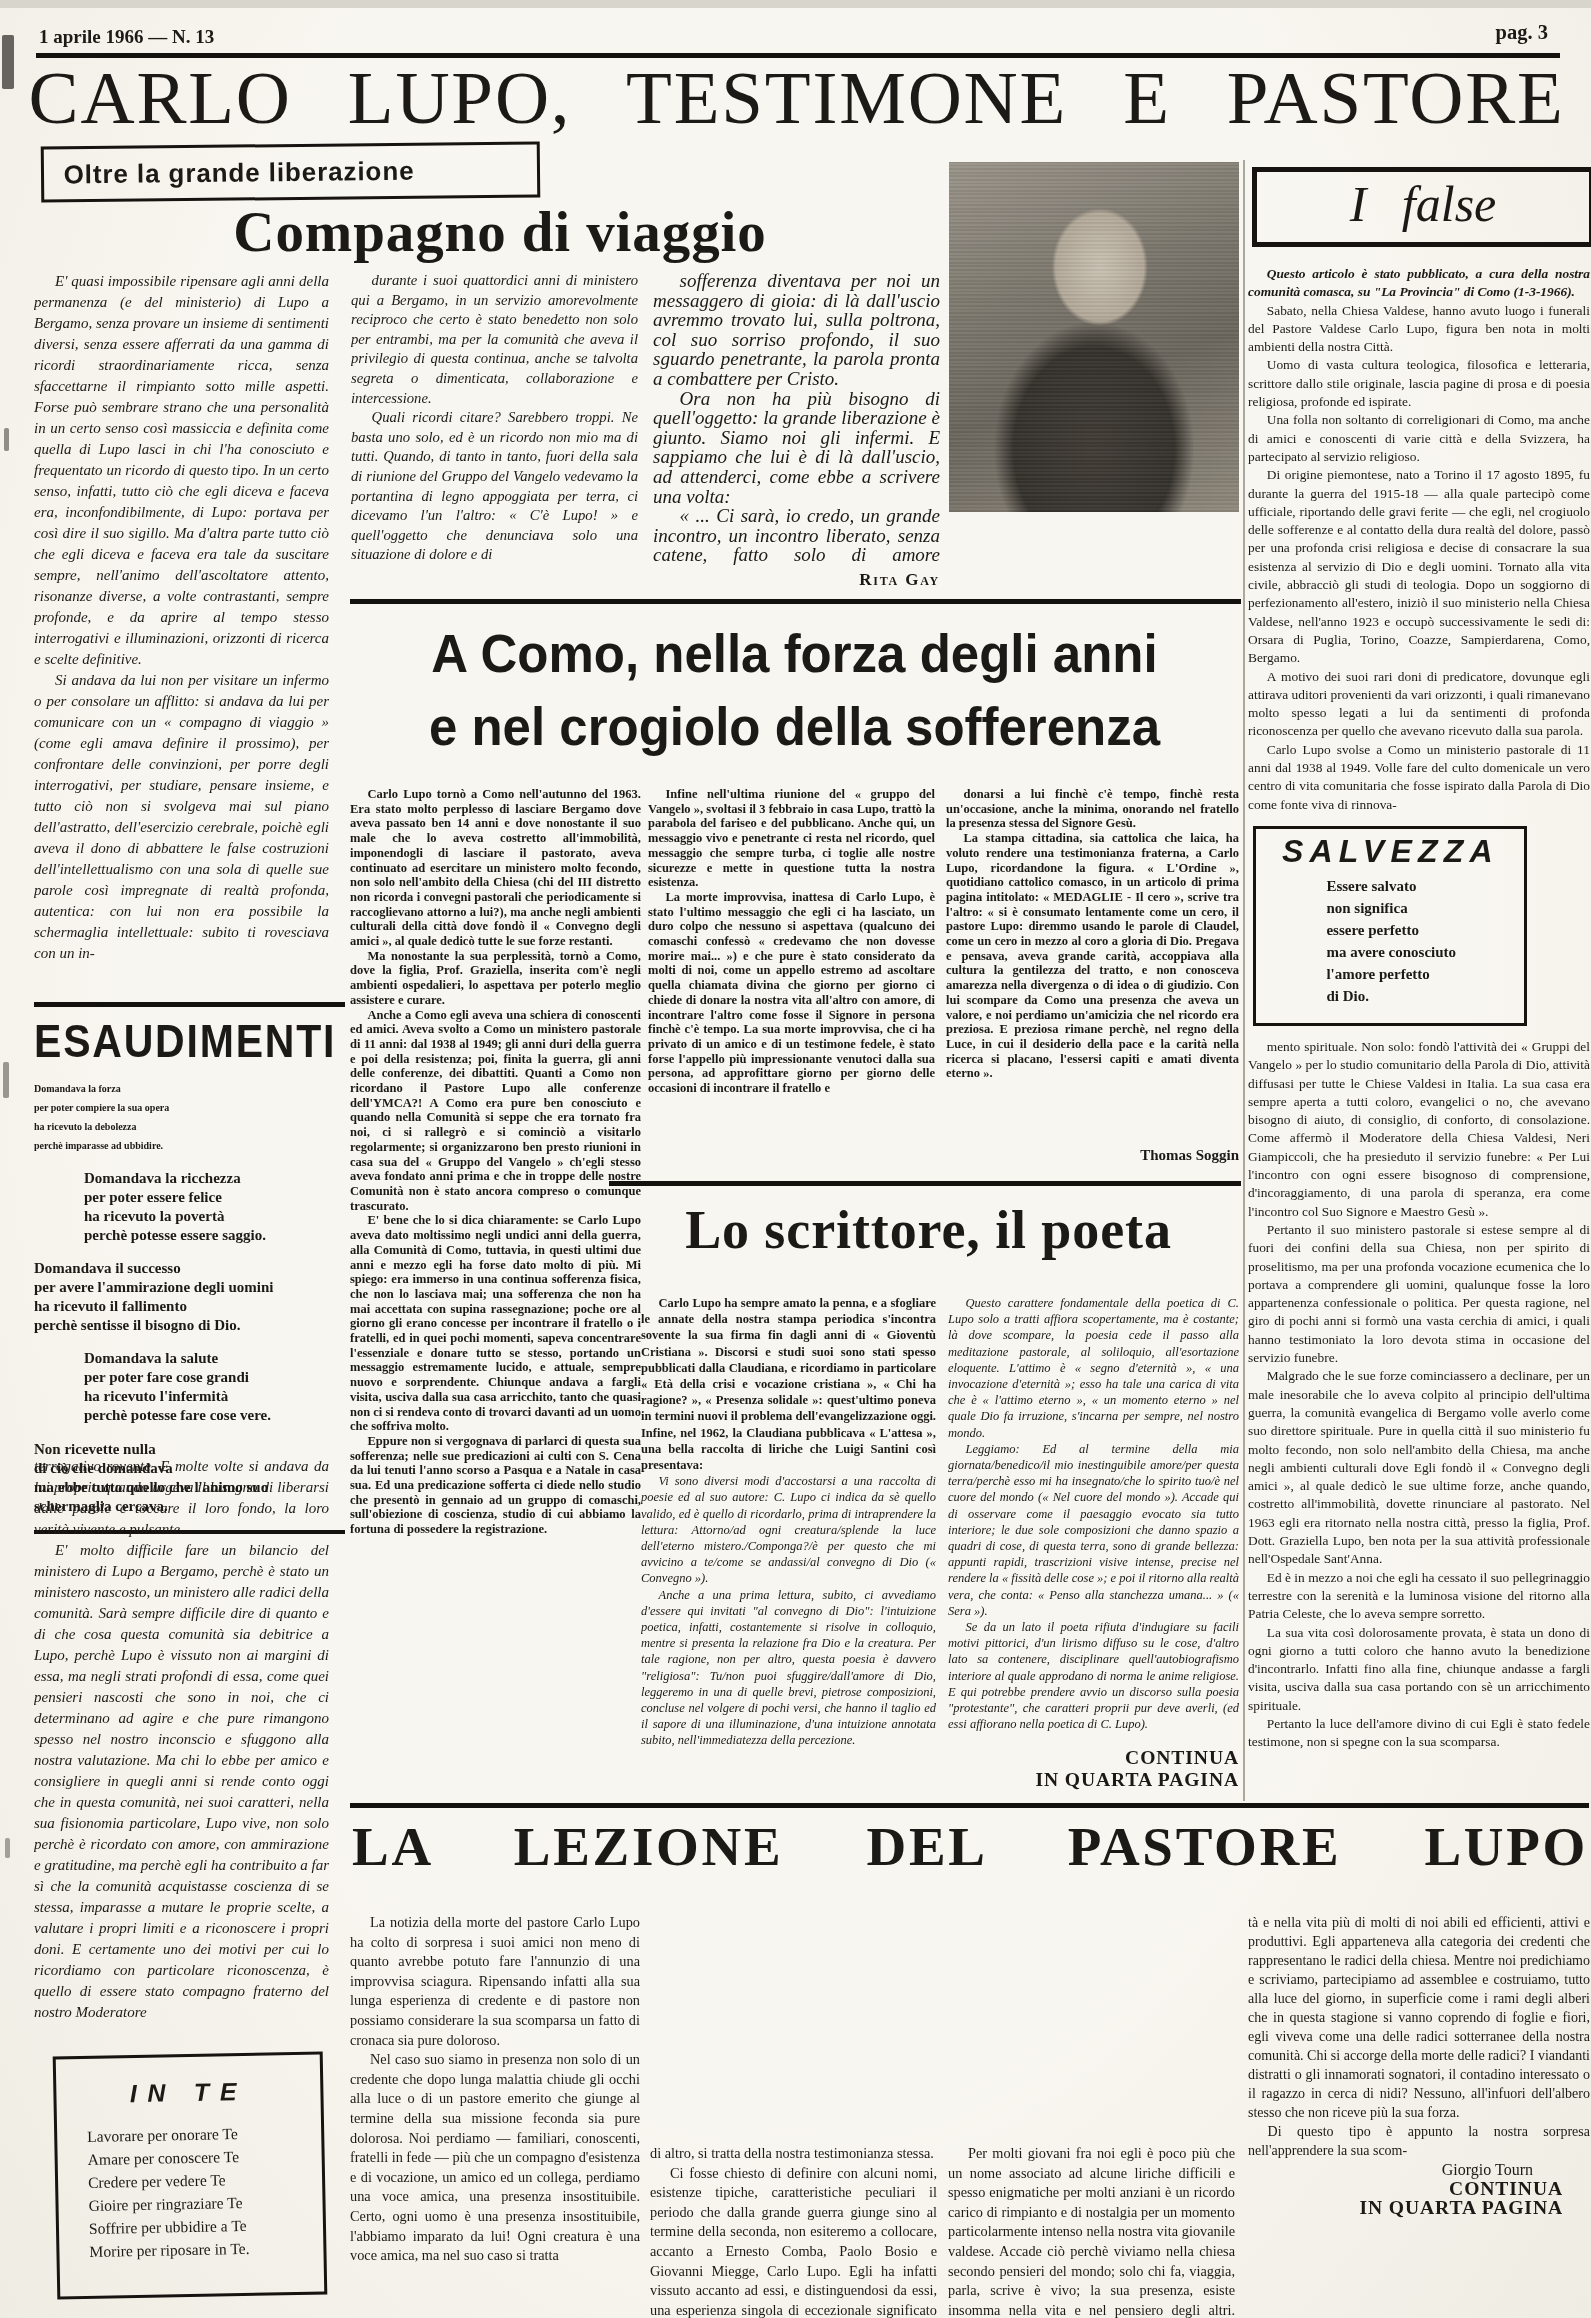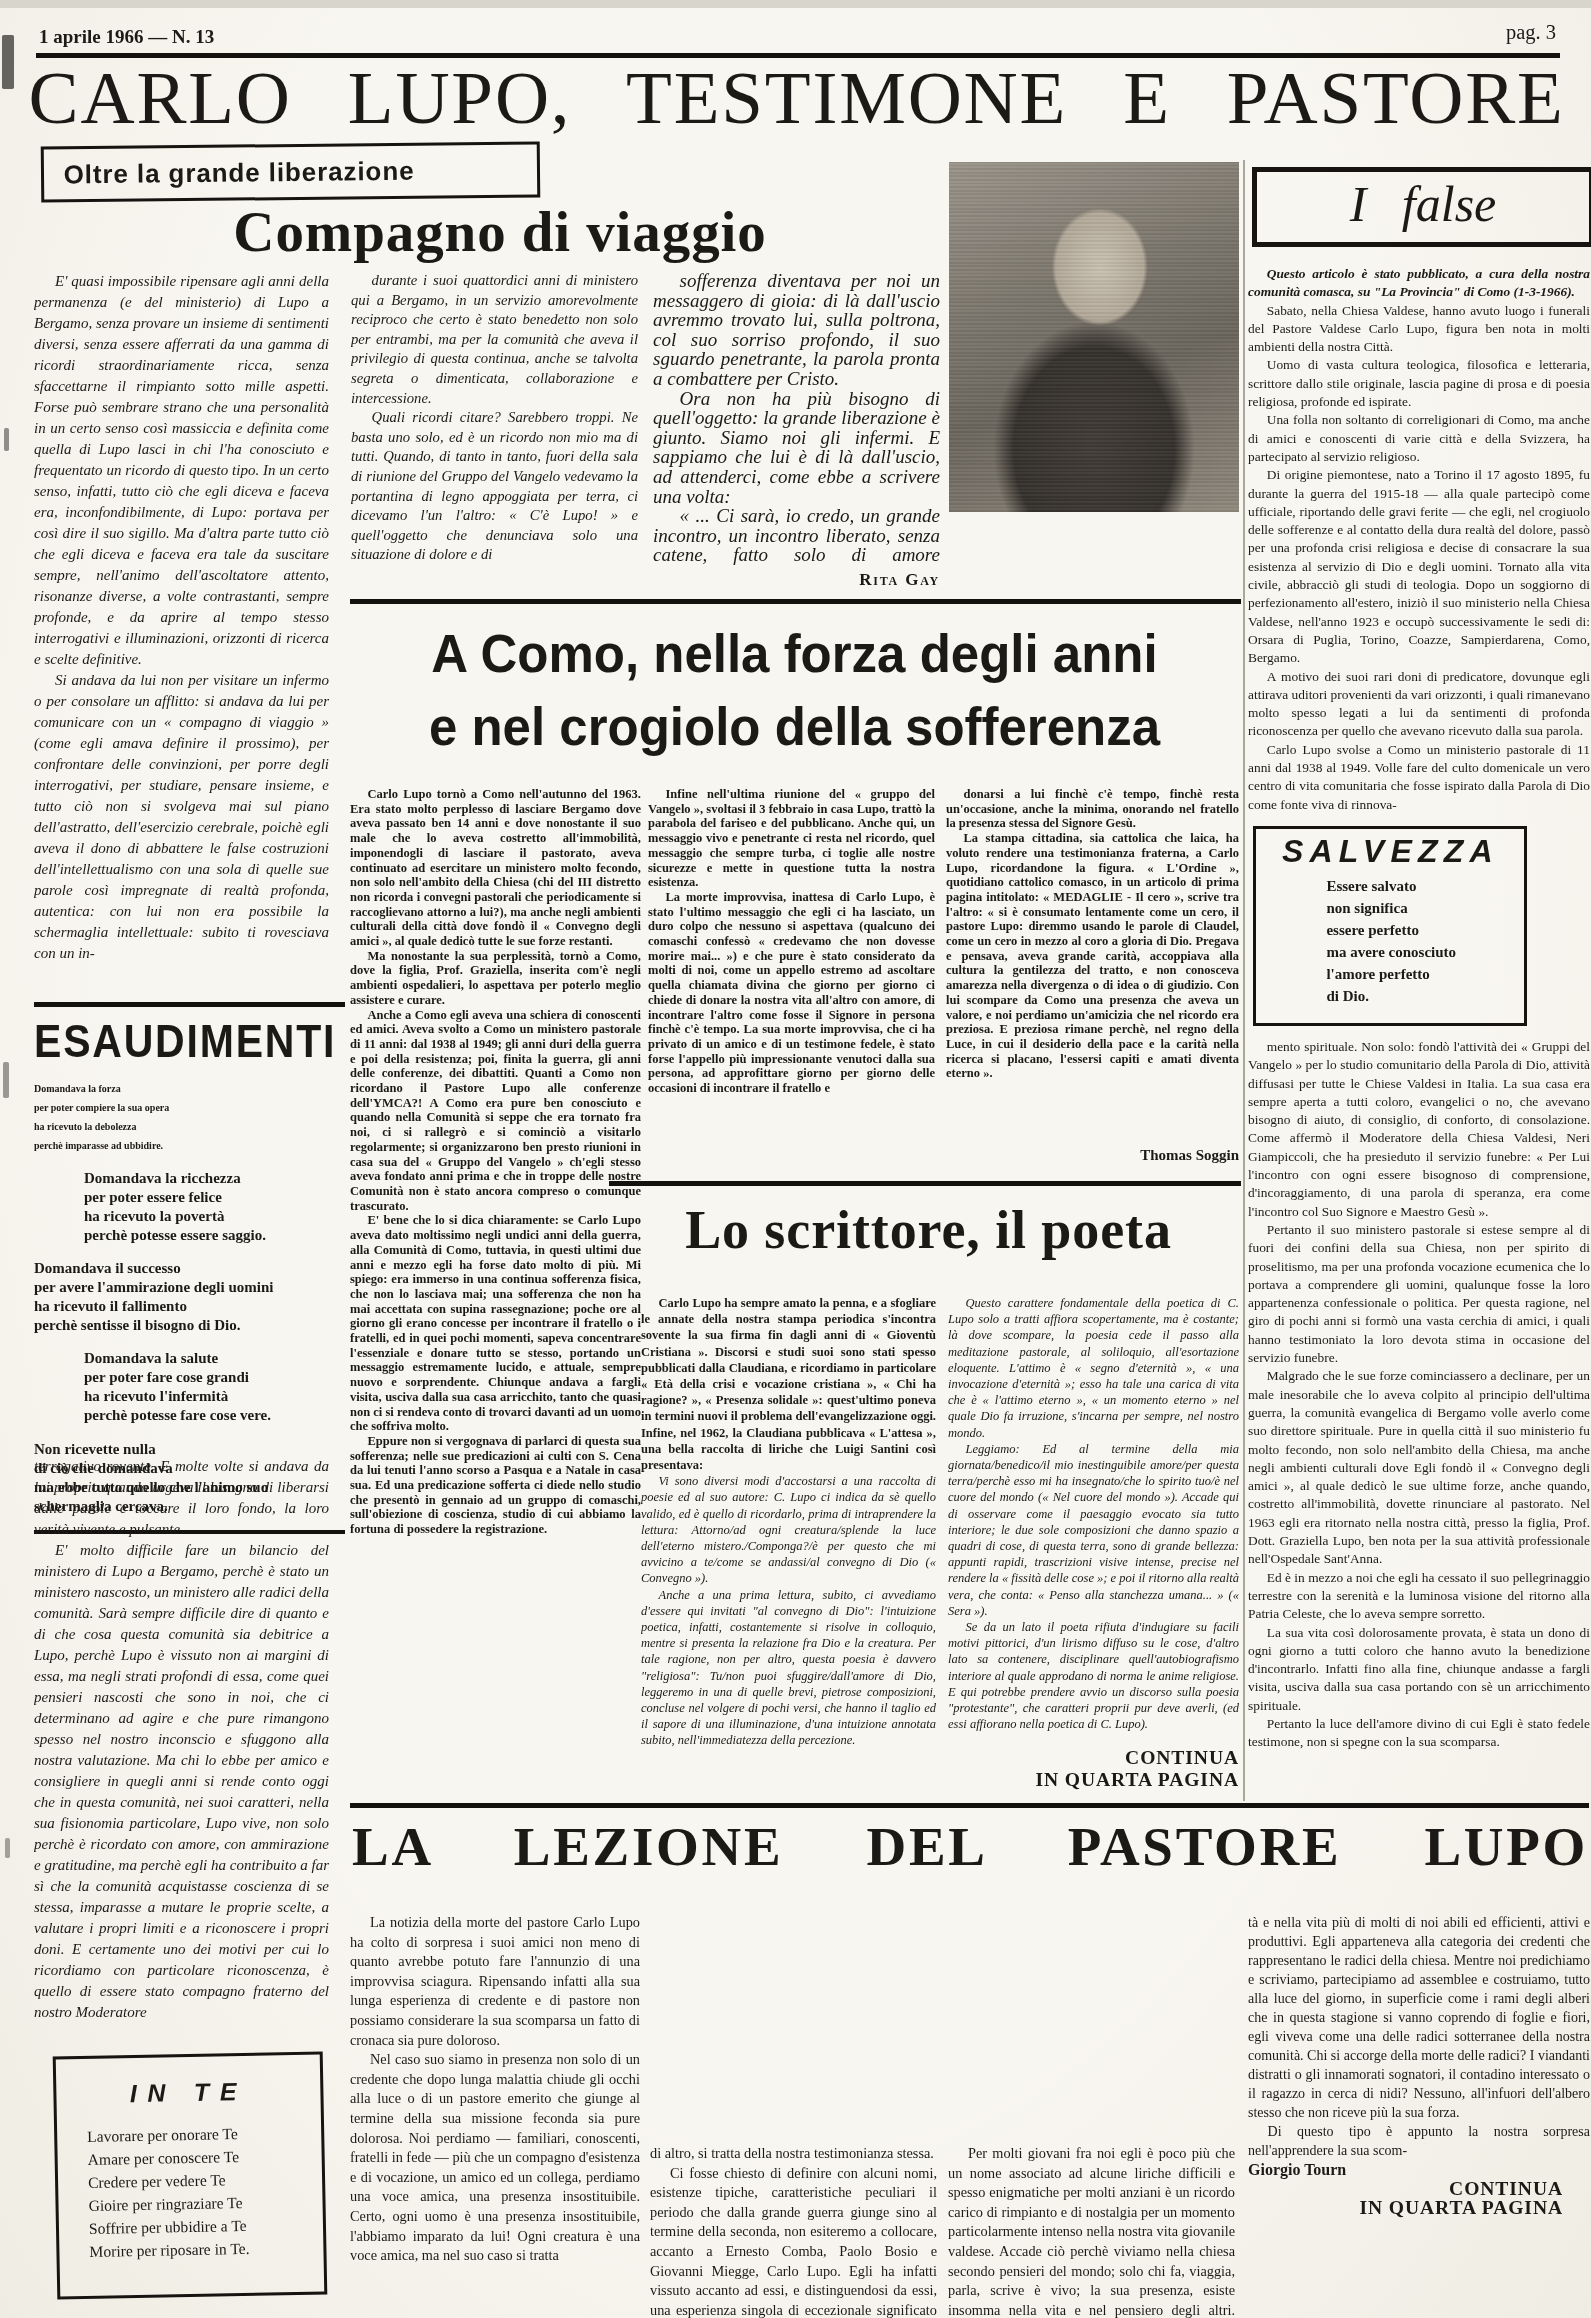--- a/index.html
+++ b/index.html
@@ -33,21 +33,21 @@
 <body>
 
 <div class="page">
 
   <div class="artifact" style="left:1.8px;top:27px;width:12.5px;height:54px;opacity:.7"></div>
   <div class="artifact" style="left:3.6px;top:420px;width:5.4px;height:23px;opacity:.5"></div>
   <div class="artifact" style="left:2.7px;top:1054px;width:6.2px;height:36px;opacity:.45"></div>
   <div class="artifact" style="left:4.5px;top:1830px;width:5.4px;height:19.6px;opacity:.4"></div>
 
   <div class="abs" style="left:39px;top:18px;font-size:19px;font-weight:bold;">1 aprile 1966 — N. 13</div>
-  <div class="abs" style="right:36px;top:12.5px;font-size:20.5px;font-weight:normal;">pag. 3</div>
+  <div class="abs" style="right:44px;top:12.5px;font-size:20.5px;font-weight:bold;">pag. 3</div>
   <div class="rule" style="left:36px;top:45px;width:1524px;height:4.5px;"></div>
 
   <div class="abs headline-justify" style="left:28.6px;top:52px;width:1536px;font-size:75px;line-height:1;letter-spacing:1.8px;">CARLO LUPO, TESTIMONE E PASTORE</div>
 
   <div class="kicker-box" style="left:41px;top:136px;width:493px;height:50px;">
     <span class="sans" style="font-weight:bold;font-size:26px;padding-left:19.6px;letter-spacing:0.9px;">Oltre la grande liberazione</span>
   </div>
 
   <div class="abs" style="left:76px;top:191px;width:848px;text-align:center;font-size:57px;font-weight:bold;letter-spacing:0.9px;">Compagno di viaggio</div>
 
@@ -189,19 +189,19 @@
   <div class="col" style="left:650px;top:2136px;width:287px;height:183px;font-size:14.3px;line-height:19.6px;">
     <p style="text-indent:0;">di altro, si tratta della nostra testimonianza stessa.</p>
     <p>Ci fosse chiesto di definire con alcuni nomi, esistenze tipiche, caratteristiche peculiari il periodo che dalla grande guerra giunge sino al termine della seconda, non esiteremo a collocare, accanto a Ernesto Comba, Paolo Bosio e Giovanni Miegge, Carlo Lupo. Egli ha infatti vissuto accanto ad essi, e distinguendosi da essi, una esperienza singola di eccezionale significato e l'eredità dei suoi colleghi summenzionati permane viva ed insostituibile nella realtà della nostra comunità. Si permane non solo attuale e viva, ma insostituibile è la sua esperienza.</p>
   </div>
   <div class="col" style="left:948px;top:2136px;width:287px;height:183px;font-size:14.3px;line-height:19.6px;">
     <p>Per molti giovani fra noi egli è poco più che un nome associato ad alcune liriche difficili e spesso enigmatiche per molti anziani è un ricordo carico di rimpianto e di nostalgia per un momento particolarmente intenso nella nostra vita giovanile valdese. Accade ciò perchè viviamo nella chiesa secondo pensieri del mondo; solo chi fa, viaggia, parla, scrive è vivo; la sua presenza, esiste insomma nella vita e nel pensiero degli altri. Ridotto a non poter fare in questo tempo, a non poter comunicare e discutere, Carlo Lupo era inesorabilmente condannato a non esistere.</p>
   </div>
   <div class="col" style="left:1248px;top:1905px;width:342px;height:413px;font-size:14px;line-height:19px;">
     <p style="text-indent:0;">tà e nella vita più di molti di noi abili ed efficienti, attivi e produttivi. Egli apparteneva alla categoria dei credenti che rappresentano le radici della chiesa. Mentre noi predichiamo e scriviamo, partecipiamo ad assemblee e costruiamo, tutto alla luce del giorno, in superficie come i rami degli alberi che in questa stagione si vanno coprendo di foglie e fiori, egli viveva come una delle radici sotterranee della nostra comunità. Chi si accorge della morte delle radici? I viandanti distratti o gli innamorati sognatori, il contadino interessato o il ragazzo in cerca di nidi? Nessuno, all'infuori dell'albero stesso che non riceve più la sua forza.</p>
     <p>Di questo tipo è appunto la nostra sorpresa nell'apprendere la sua scom-</p>
-    <div style="text-align:left;font-weight:bold;font-size:16px;padding-right:57px;">Giorgio Tourn</div>
+    <div style="text-align:right;font-weight:normal;font-size:16px;padding-right:57px;">Giorgio Tourn</div>
     <div class="continua prelines" style="font-size:19.6px;padding-right:27px;">CONTINUA
 IN QUARTA PAGINA</div>
   </div>
 
 </div>
 
 
 </body></html>

